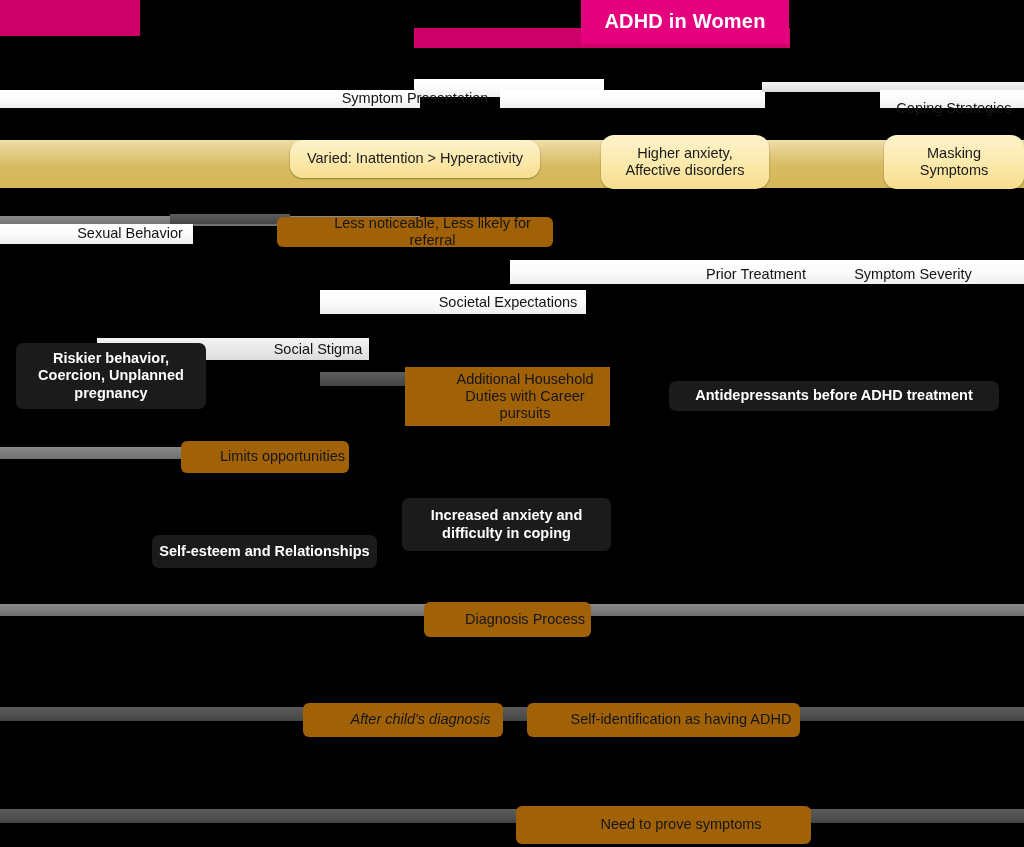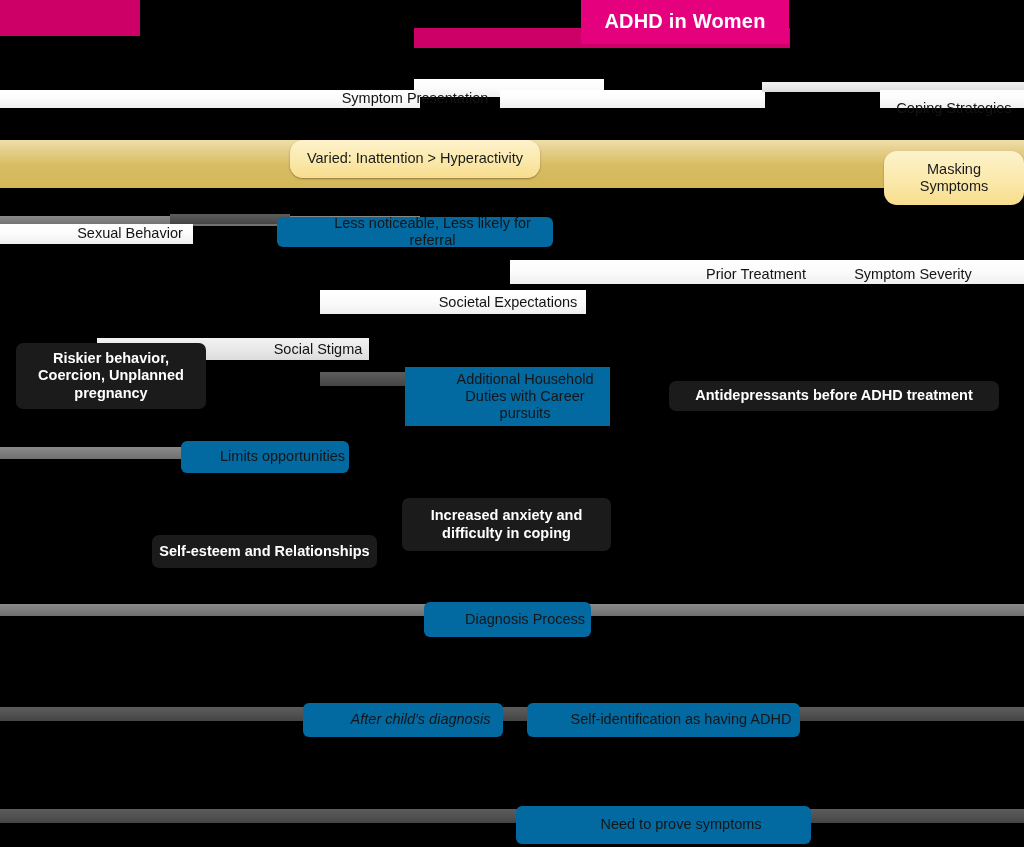--- a/index.html
+++ b/index.html
@@ -80,21 +80,21 @@
 
   .node-gold {
     background: linear-gradient(to bottom, #fdf2cb 0%, #fbe9ab 55%, #f7dd8d 100%);
     color: #1a1a1a;
     font-size: 14.5px;
     border-radius: 13px;
     box-shadow: 0 1px 2px rgba(0,0,0,.35);
   }
 
   .node-white {
-    background: #0369a1;
+    background: #a16207;
     color: #161616;
     font-size: 14.5px;
     border-radius: 6px;
     padding-left: 35px;
   }
   .node-white.sharp { border-radius: 0; }
 
   .node-dark {
     background: #1b1b1b;
     color: #ffffff;
@@ -123,21 +123,23 @@
   <div class="band band-white" style="left:500px; top:90px; width:265px; height:18px;"></div>
   <div class="band band-softgrey" style="left:762px; top:82px; width:262px; height:10px;"></div>
   <div class="band band-white" style="left:880px; top:90px; width:144px; height:18px;"></div>
 
   <div class="node node-plain" style="left:330px; top:87px; width:170px; height:24px;">Symptom Presentation</div>
   <div class="node node-plain" style="left:884px; top:66px; width:140px; height:24px;margin-top:31px;">Coping Strategies</div>
 
   <div class="band band-gold" style="left:0px; top:140px; width:1024px; height:48px;"></div>
 
   <div class="node node-gold" style="left:290px; top:140px; width:250px; height:38px;">Varied: Inattention &gt; Hyperactivity</div>
-  <div class="node node-gold" style="left:884px; top:135px; width:140px; height:54px;margin-top:16px;">Masking
+  <div class="node node-gold" style="left:601px; top:135px; width:168px; height:54px;">Higher anxiety,
+Affective disorders</div>
+  <div class="node node-gold" style="left:884px; top:135px; width:140px; height:54px;">Masking
 Symptoms</div>
 
   <div class="band band-grey" style="left:0px; top:216px; width:420px; height:10px;"></div>
   <div class="band band-white" style="left:0px; top:224px; width:193px; height:20px;"></div>
   <div class="band band-dkgrey" style="left:170px; top:214px; width:120px; height:10px;"></div>
 
   <div class="node node-plain" style="left:60px; top:222px; width:140px; height:24px;">Sexual Behavior</div>
   <div class="node node-white" style="left:277px; top:217px; width:276px; height:30px;">Less noticeable, Less likely for referral</div>
 
   <div class="band band-white" style="left:510px; top:260px; width:514px; height:24px;"></div>

